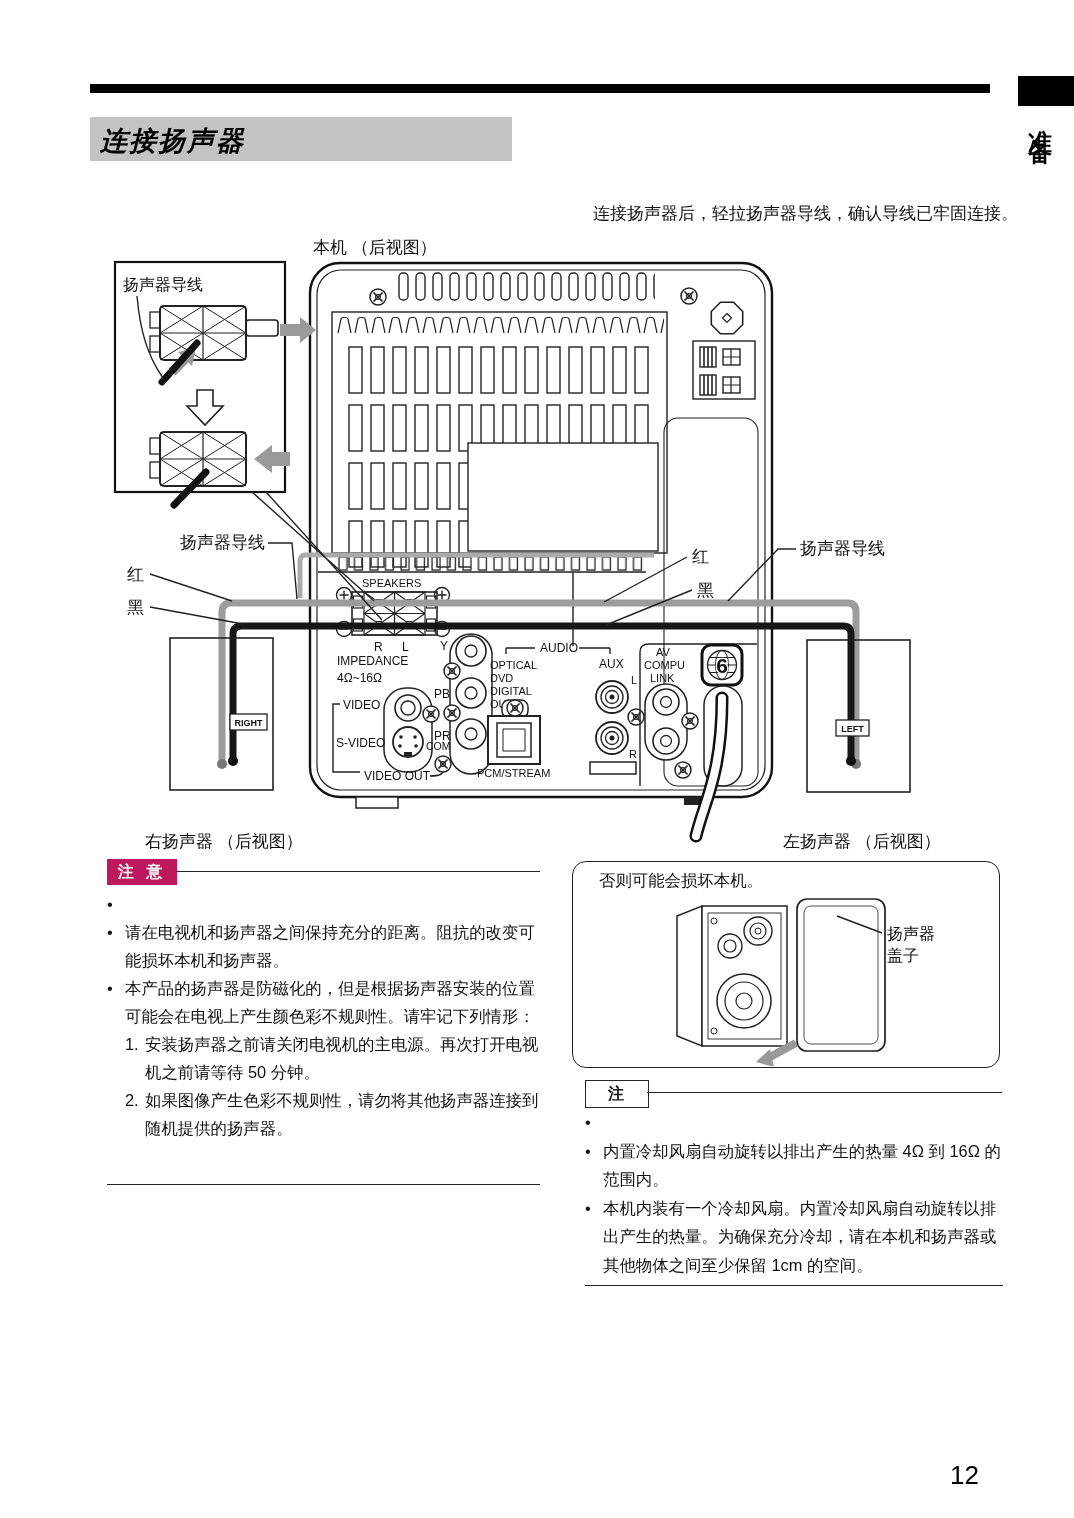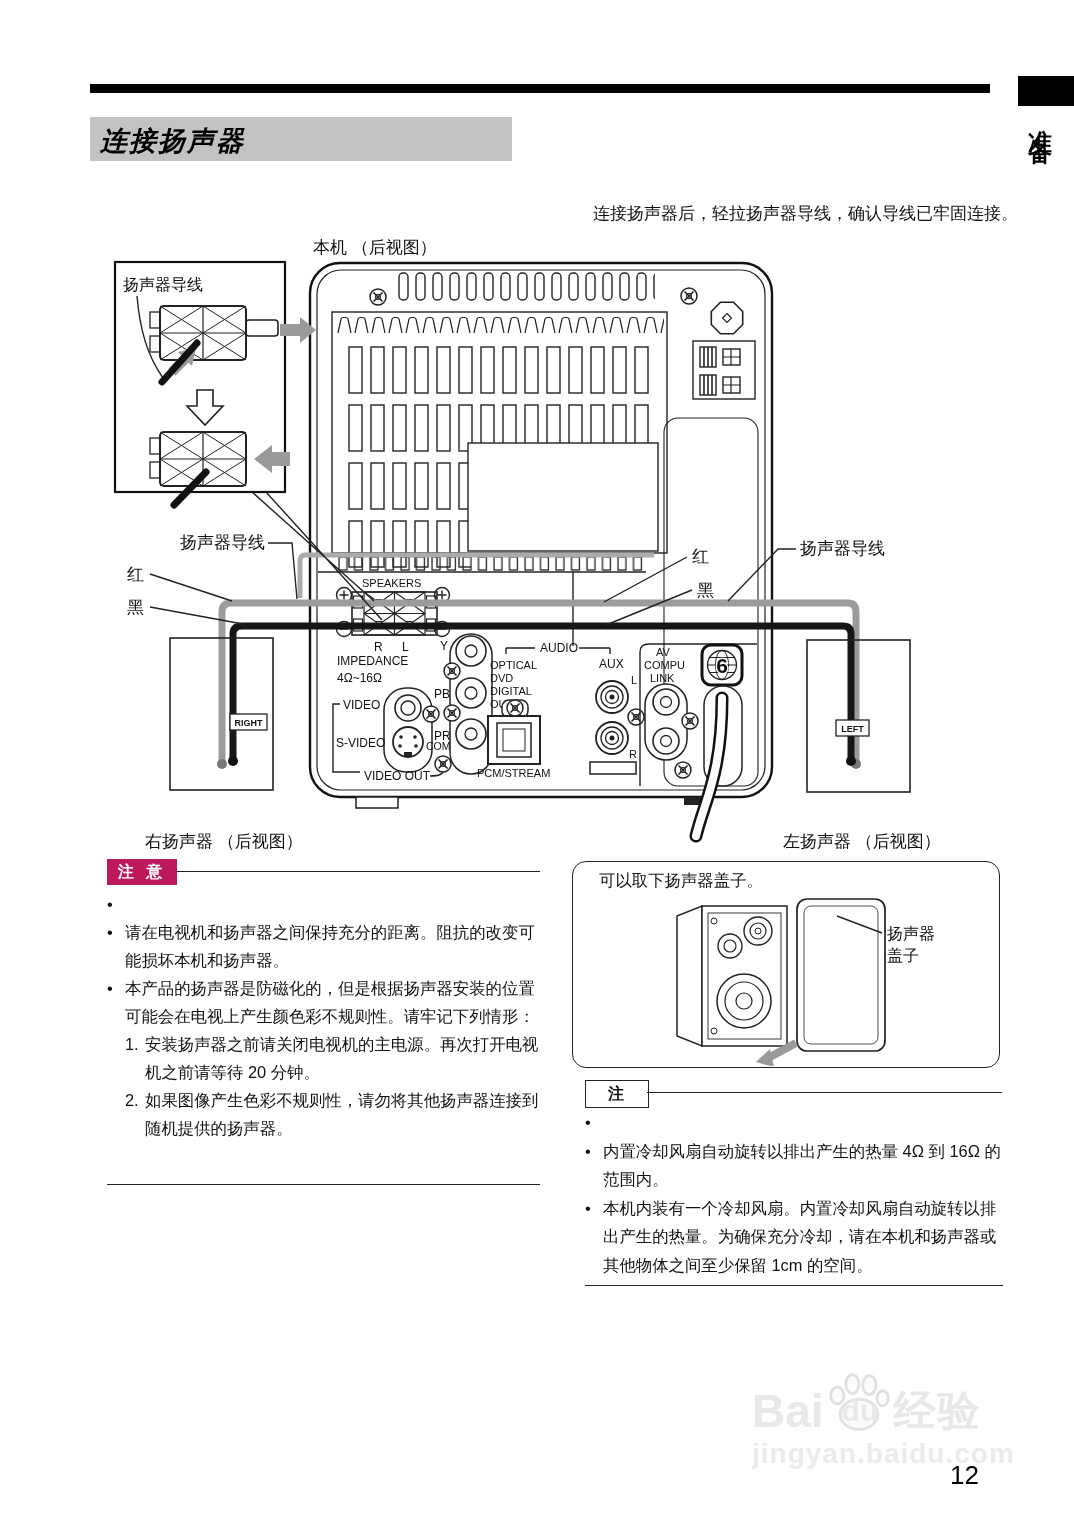--- a/index.html
+++ b/index.html
@@ -346,31 +346,31 @@
     <div class="b-item">
       <span class="dot">•</span>
       <span>请在电视机和扬声器之间保持充分的距离。阻抗的改变可能损坏本机和扬声器。</span>
     </div>
     <div class="b-item">
       <span class="dot">•</span>
       <span>本产品的扬声器是防磁化的，但是根据扬声器安装的位置可能会在电视上产生颜色彩不规则性。请牢记下列情形：</span>
     </div>
     <div class="n-item">
       <span class="num">1.</span>
-      <span>安装扬声器之前请关闭电视机的主电源。再次打开电视机之前请等待 20 分钟。</span>
+      <span>安装扬声器之前请关闭电视机的主电源。再次打开电视机之前请等待 50 分钟。</span>
     </div>
     <div class="n-item">
       <span class="num">2.</span>
       <span>如果图像产生色彩不规则性，请勿将其他扬声器连接到随机提供的扬声器。</span>
     </div>
   </div>
   <div class="abs" id="caution-endrule"></div>
 
   <div class="abs" id="cover-box">
-    <div class="cap">可以取下扬声器盖子。</div>
+    <div class="cap">否则可能会损坏本机。</div>
   </div>
   <svg class="abs" id="cover-art" width="426" height="205" viewBox="0 0 426 205">
     <g>
       <polygon points="105,55 130,45 130,185 105,175" fill="#fff" stroke="#222" stroke-width="1.5"></polygon>
       <rect x="130" y="45" width="85" height="140" fill="#fff" stroke="#222" stroke-width="1.5"></rect>
       <rect x="136" y="52" width="73" height="126" fill="none" stroke="#222" stroke-width="0.9"></rect>
       <circle cx="158" cy="85" r="12" class="ol" stroke-width="1.4"></circle>
         <circle cx="158" cy="85" r="6" class="ol" stroke-width="1.2"></circle>
       <circle cx="186" cy="70" r="14" class="ol" stroke-width="1.4"></circle>
         <circle cx="186" cy="70" r="8" class="ol" stroke-width="1.2"></circle>
@@ -402,32 +402,15 @@
       <span class="dot">•</span>
       <span>内置冷却风扇自动旋转以排出产生的热量 4Ω 到 16Ω 的范围内。</span>
     </div>
     <div class="b-item">
       <span class="dot">•</span>
       <span>本机内装有一个冷却风扇。内置冷却风扇自动旋转以排出产生的热量。为确保充分冷却，请在本机和扬声器或其他物体之间至少保留 1cm 的空间。</span>
     </div>
   </div>
   <div class="abs" id="note-endrule"></div>
 
-  <div class="abs" id="watermark">
-    <div id="wm-row">
-      <span class="wm-big">Bai</span>
-      <span id="wm-paw">
-        <svg width="66" height="62" viewBox="0 0 70 64">
-          <ellipse cx="35" cy="44" rx="20" ry="16" fill="#fdfcfc" stroke="#e2dfdf" stroke-width="3"></ellipse>
-          <ellipse cx="12" cy="24" rx="7" ry="9" fill="#fdfcfc" stroke="#e2dfdf" stroke-width="3"></ellipse>
-          <ellipse cx="28" cy="12" rx="7" ry="10" fill="#fdfcfc" stroke="#e2dfdf" stroke-width="3"></ellipse>
-          <ellipse cx="46" cy="13" rx="7" ry="10" fill="#fdfcfc" stroke="#e2dfdf" stroke-width="3"></ellipse>
-          <ellipse cx="60" cy="27" rx="6" ry="8" fill="#fdfcfc" stroke="#e2dfdf" stroke-width="3"></ellipse>
-        </svg>
-        <span id="wm-du">du</span>
-      </span>
-      <span class="wm-cn">经验</span>
-    </div>
-    <div id="wm-url">jingyan.baidu.com</div>
-  </div>
   <div class="abs" id="page-num">12</div>
 
 </div>
 
 </body></html>

